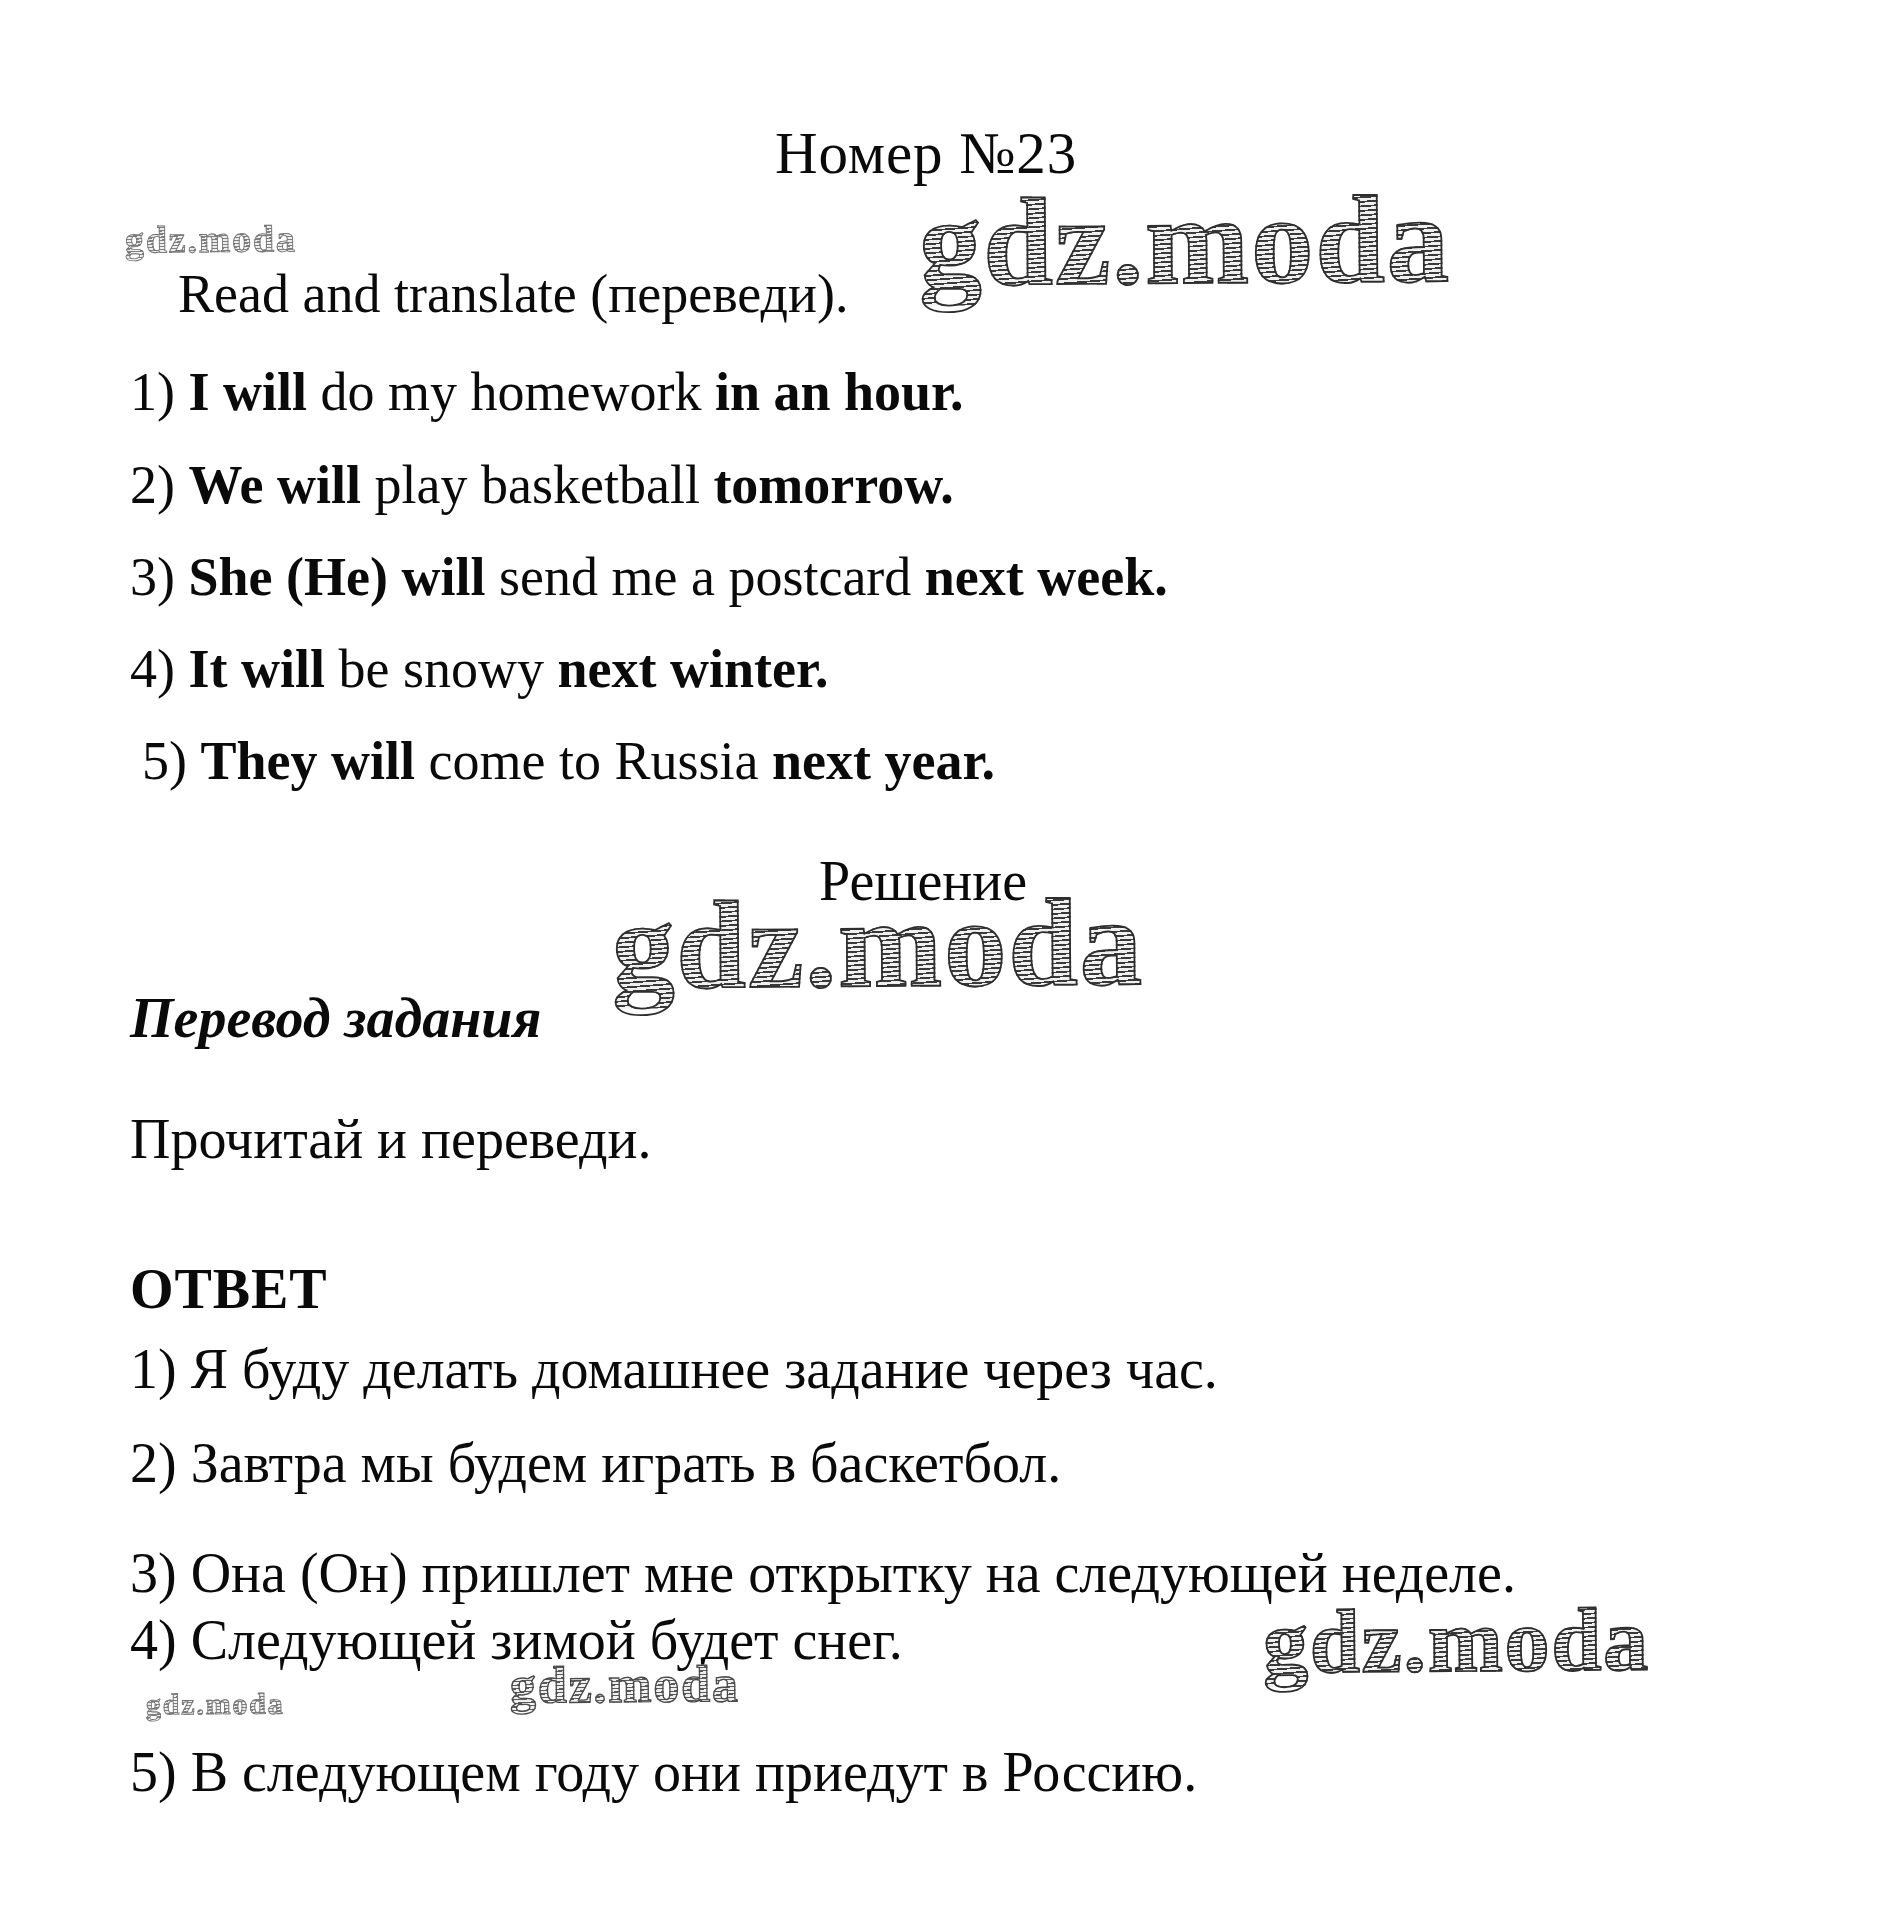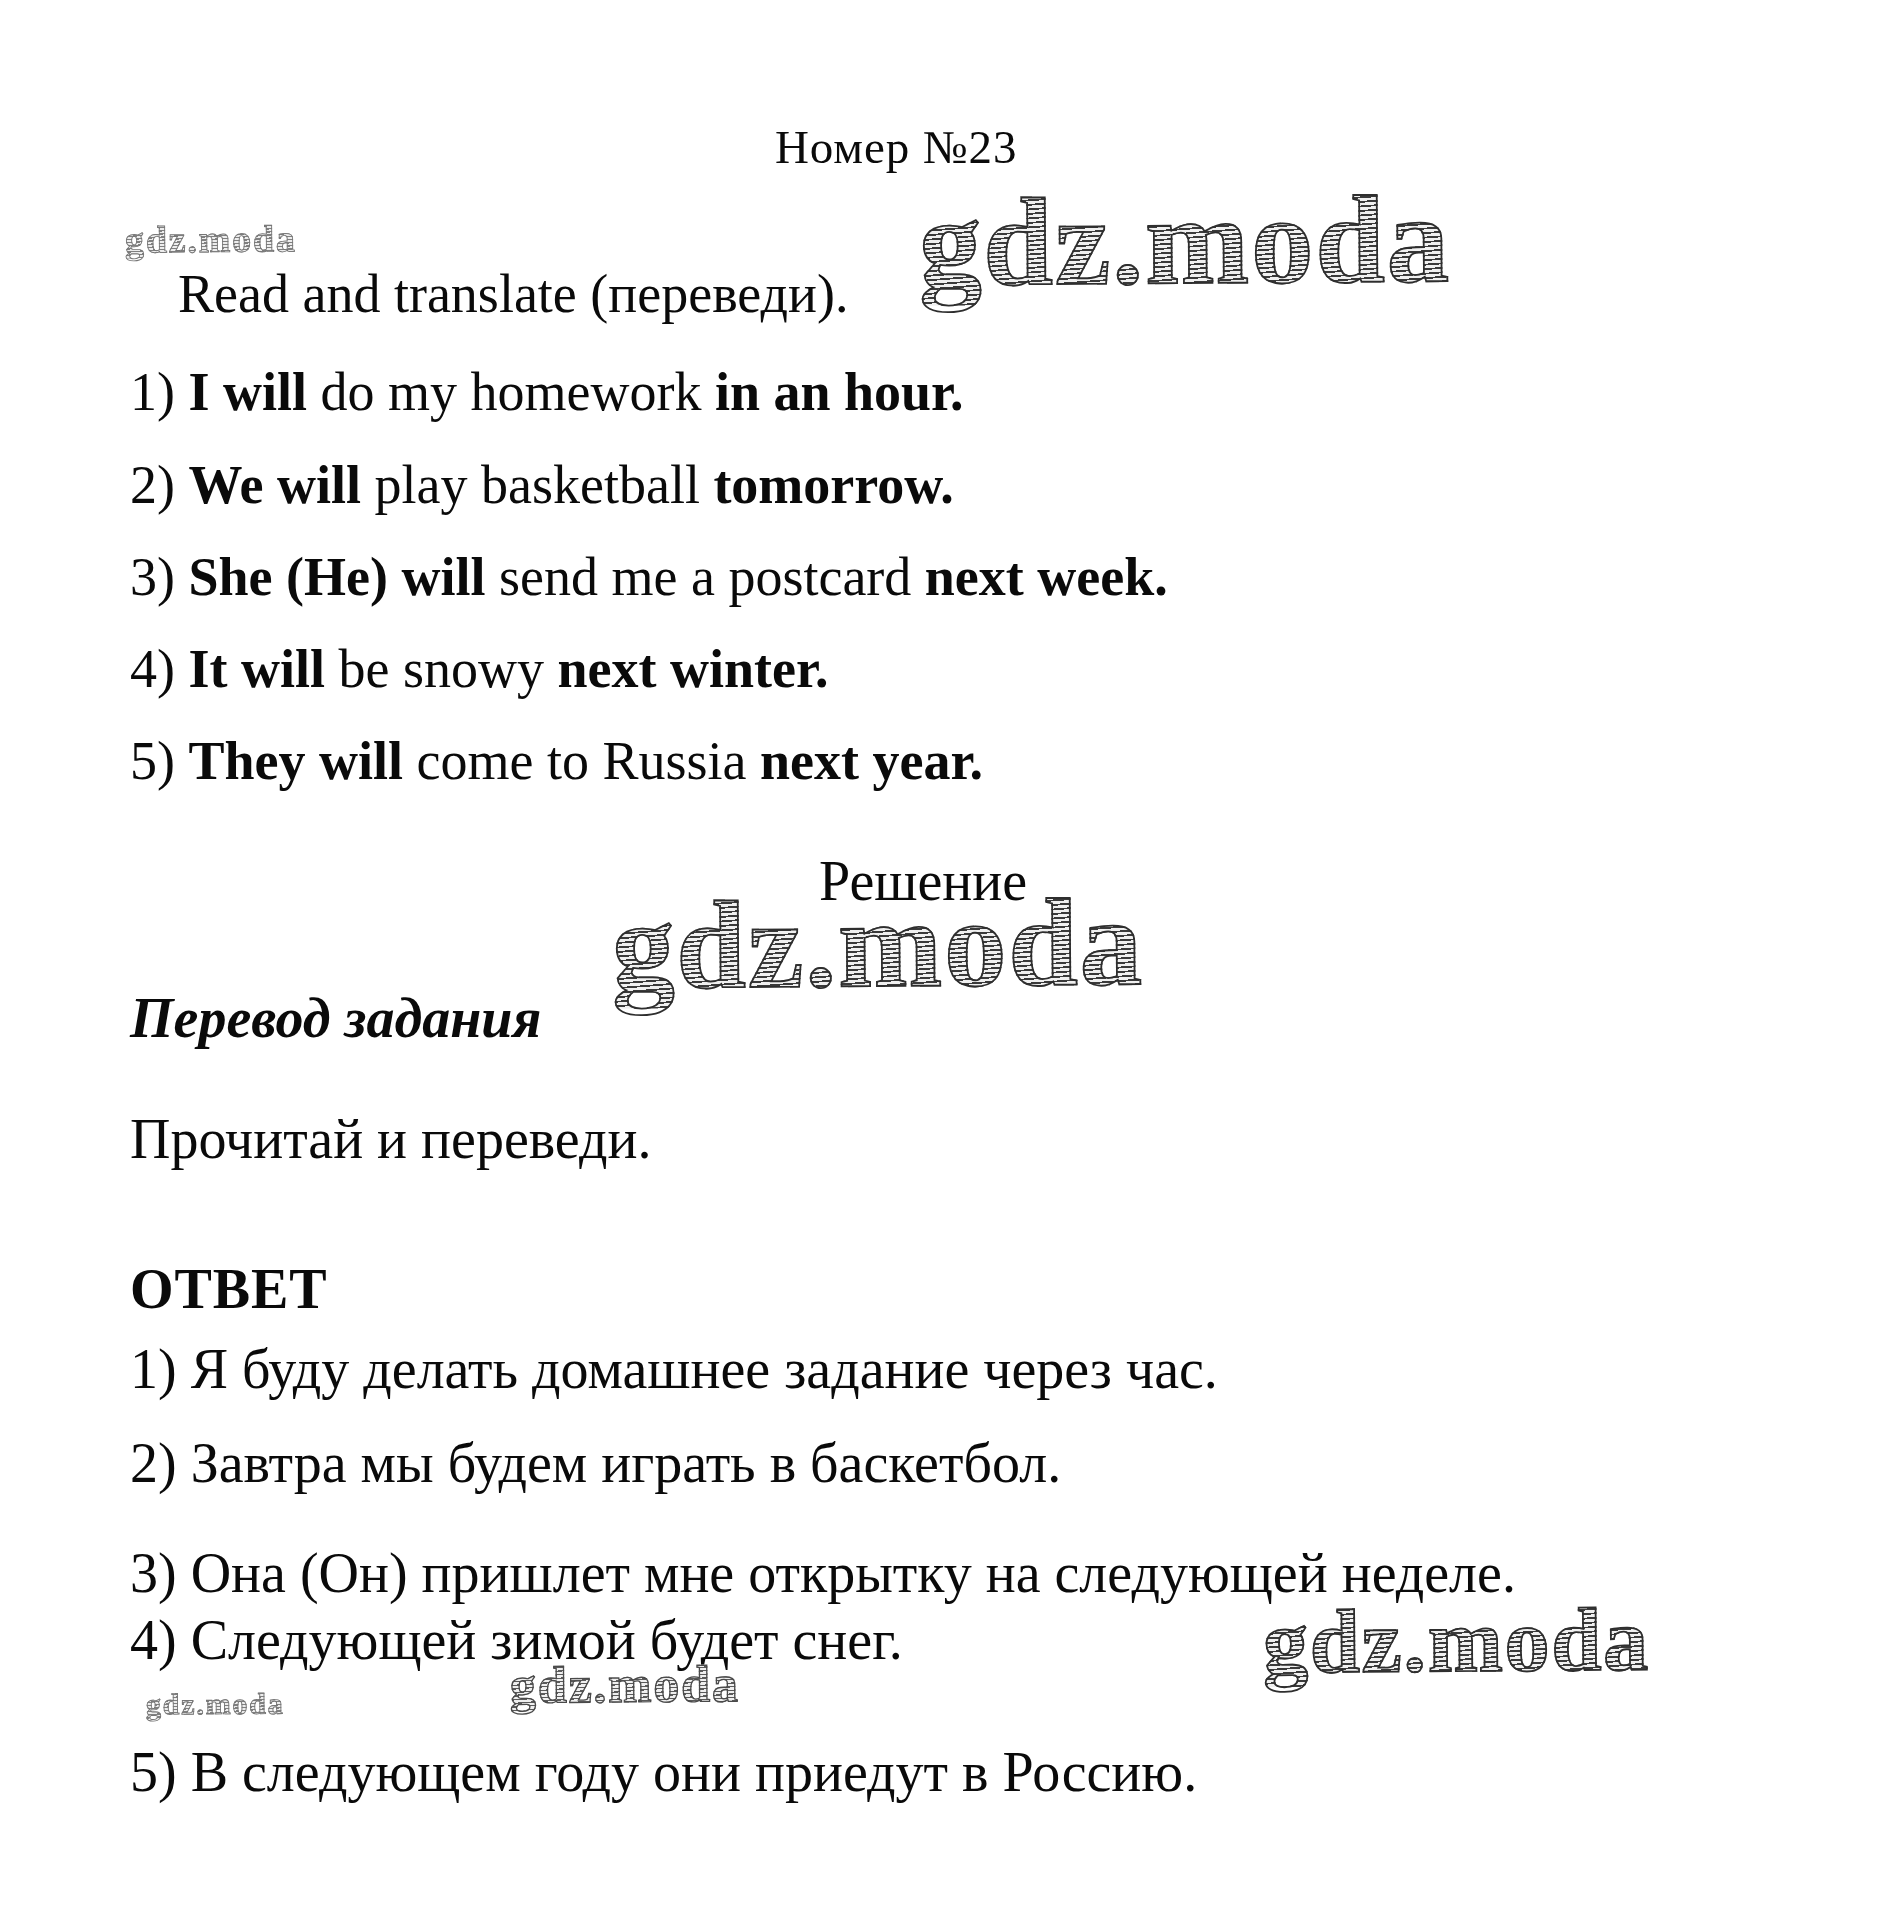--- a/index.html
+++ b/index.html
@@ -12,21 +12,21 @@
     width: 1904px;
     height: 1928px;
     background: #ffffff;
     font-family: "Liberation Serif", serif;
     color: #0a0a0a;
     overflow: hidden;
   }
   .abs { position: absolute; white-space: nowrap; line-height: 1; }
 
   .page-title {
-    font-size: 47px;
+    font-size: 59px;
     letter-spacing: 0.9px;
   }
   .body-text {
     font-size: 54px;
   }
   .ru-text {
     font-size: 56px;
   }
   .center-heading {
     font-size: 56px;
@@ -85,21 +85,21 @@
   <div class="abs wm wm-sm-gray" style="left:125px; top:220px;">gdz.moda</div>
 
   <div class="abs wm wm-big" style="left:919px; top:179px;">gdz.moda</div>
 
   <div class="abs body-text" style="left:130px; top:267px;margin-left:48px;">Read and translate (переведи).</div>
 
   <div class="abs body-text task-item" style="left:130px; top:365px;"><span>1) </span><b>I will</b><span> do my homework </span><b>in an hour.</b></div>
   <div class="abs body-text task-item" style="left:130px; top:458px;"><span>2) </span><b>We will</b><span> play basketball </span><b>tomorrow.</b></div>
   <div class="abs body-text task-item" style="left:130px; top:550px;"><span>3) </span><b>She (He) will</b><span> send me a postcard </span><b>next week.</b></div>
   <div class="abs body-text task-item" style="left:130px; top:642px;"><span>4) </span><b>It will</b><span> be snowy </span><b>next winter.</b></div>
-  <div class="abs body-text task-item" style="left:130px; top:734px;"><span>5) </span><b>They will</b><span> come to Russia </span><b>next year.</b></div>
+  <div class="abs body-text task-item" style="left:142px; top:734px;"><span>5) </span><b>They will</b><span> come to Russia </span><b>next year.</b></div>
 
   <div class="abs center-heading" style="left:819px; top:853px;">Решение</div>
 
   <div class="abs wm wm-big" style="left:612px; top:882px;">gdz.moda</div>
 
   <div class="abs translation-heading" style="left:130px; top:990px;">Перевод задания</div>
 
   <div class="abs ru-text" style="left:130px; top:1111px;">Прочитай и переведи.</div>
 
   <div class="abs answer-heading" style="left:130px; top:1261px;">ОТВЕТ</div>

